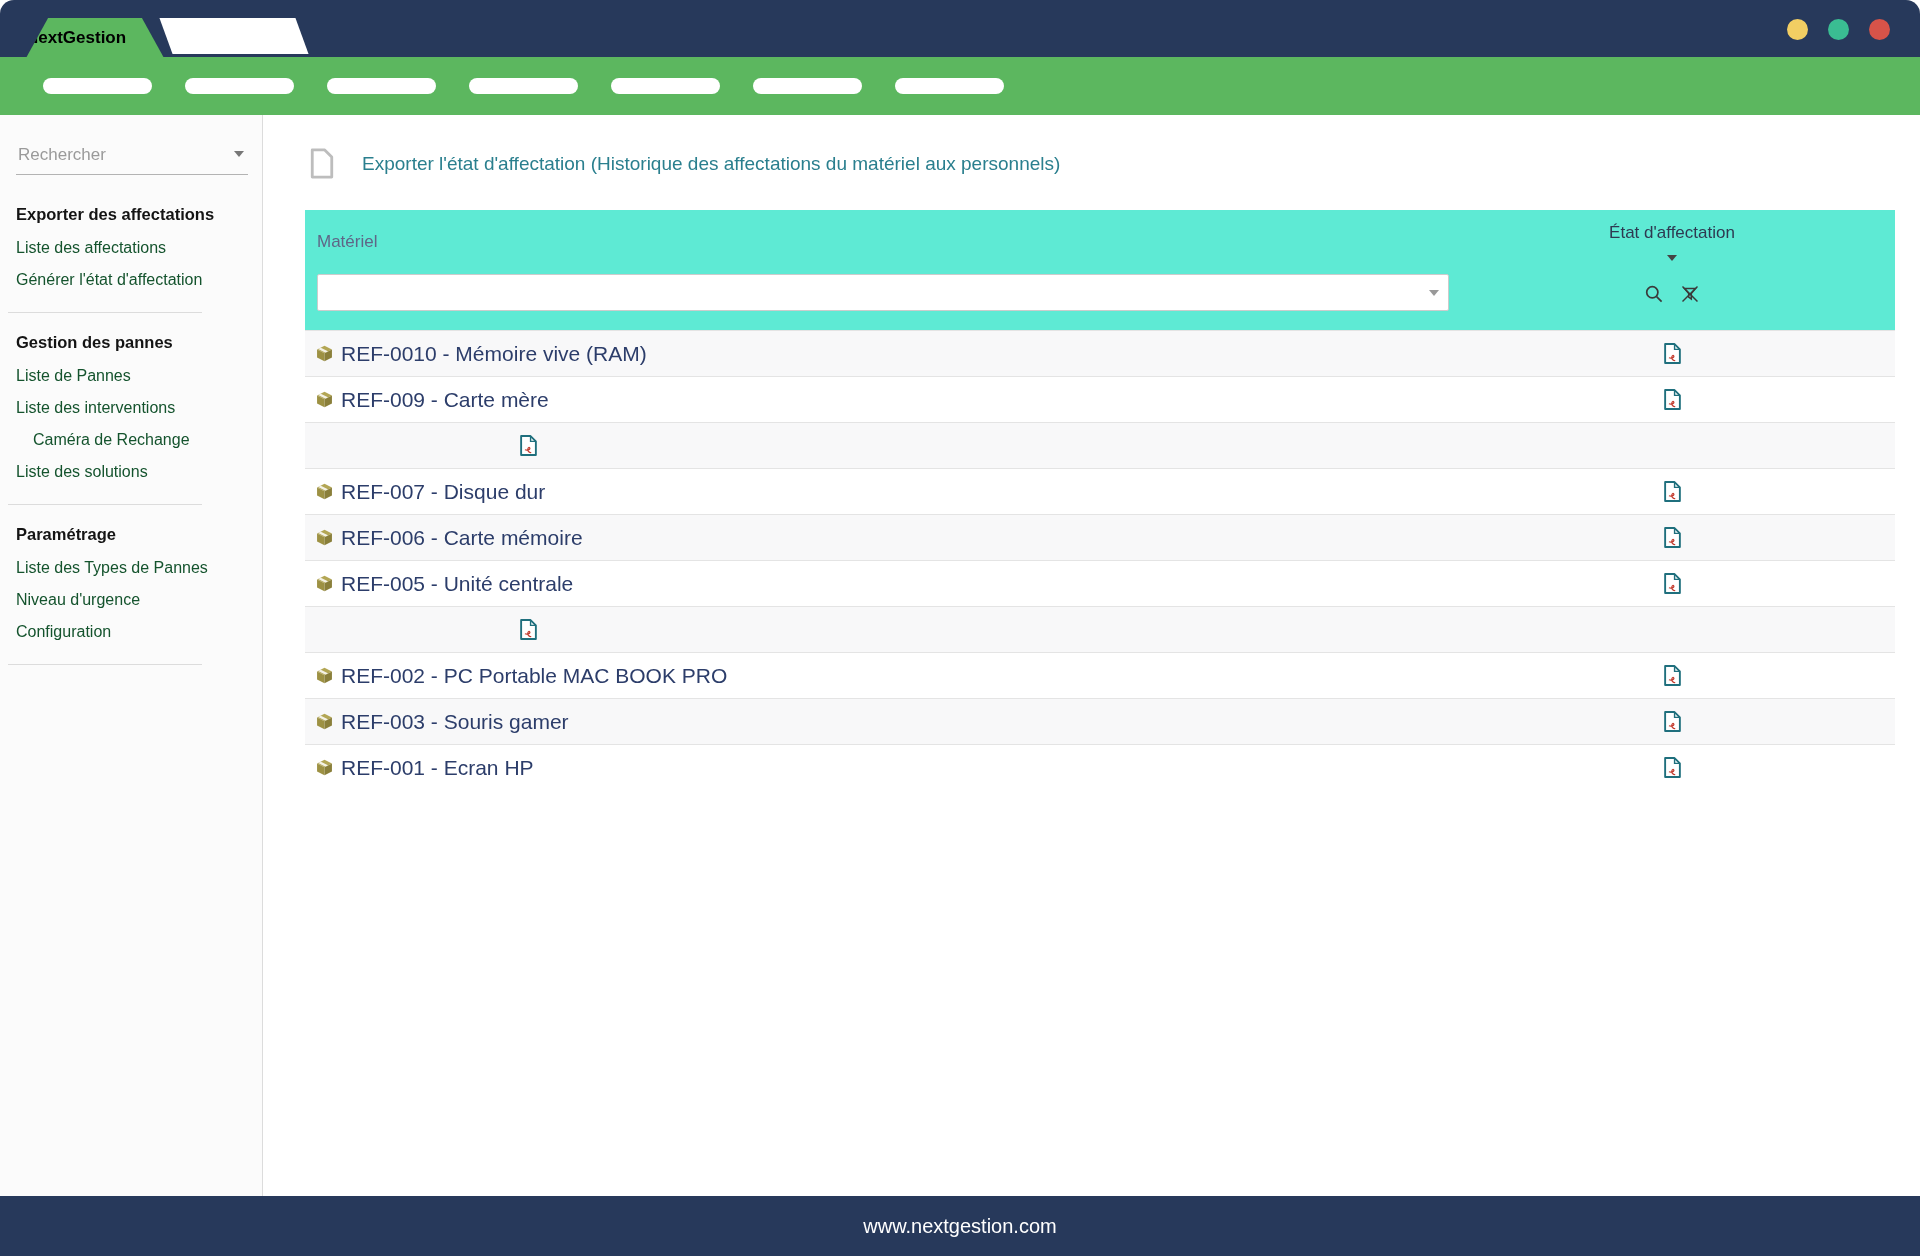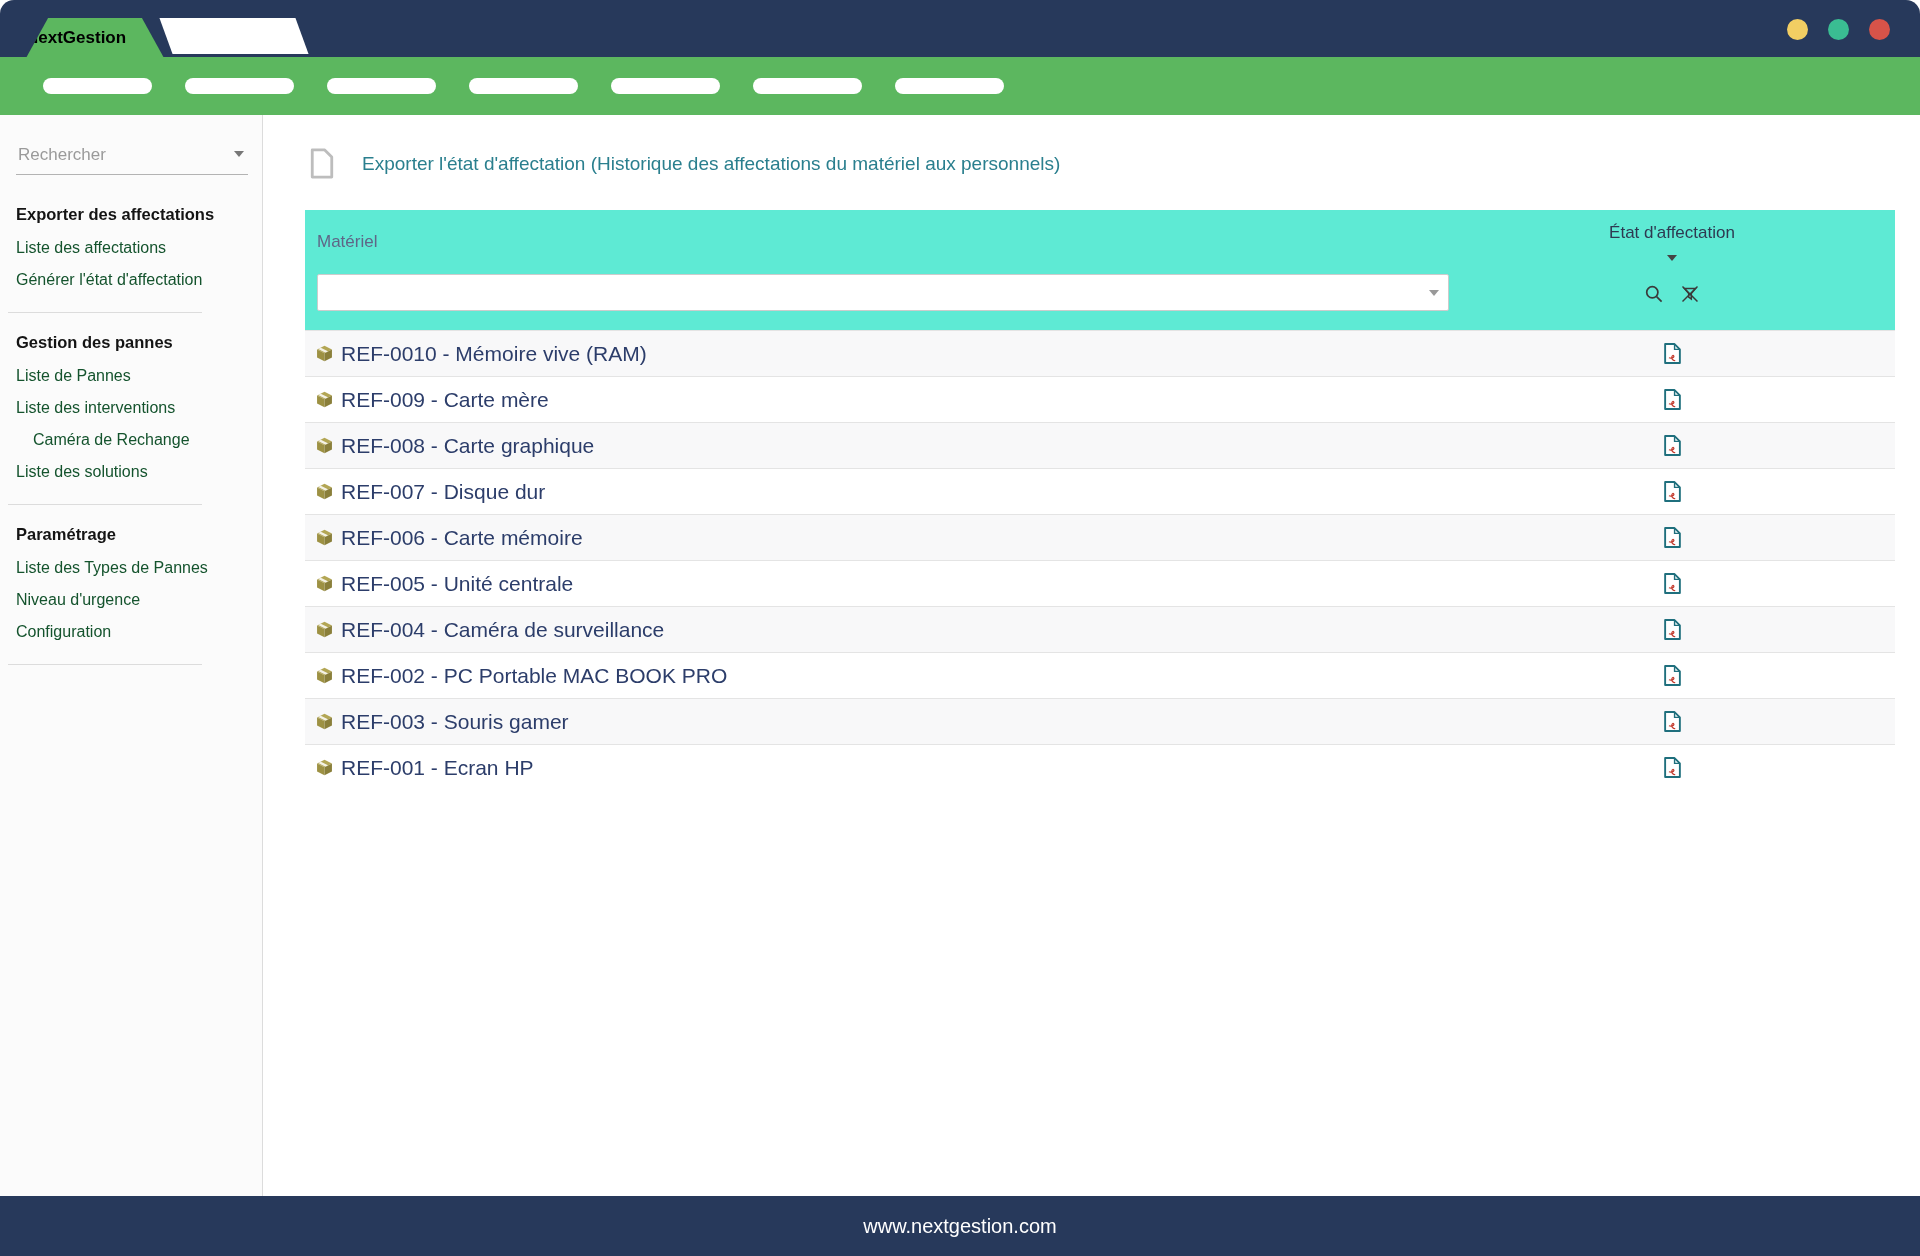--- a/index.html
+++ b/index.html
@@ -275,31 +275,20 @@
                 <svg width="17" height="21" viewBox="0 0 18 22">
                   <path d="M1.2 1 h10 l5.6 5.6 v14.4 h-15.6 z" fill="#fff" stroke="#1f6f7d" stroke-width="2" stroke-linejoin="round"></path>
                   <path d="M11.2 1 v5.6 h5.6" fill="none" stroke="#1f6f7d" stroke-width="1.5"></path>
                   <path d="M5.2 15.5 c3.4 0.9 6.2 -0.6 5 -2.1 c-1.2 -1.3 -2.8 1.6 -1.5 3.6 c0.9 1.4 2.2 1.7 3.2 1.4" fill="none" stroke="#c23b2e" stroke-width="1.3"></path>
                 </svg>
               </span>
             </div>
           </div>
 
           <div class="grid-row">
-            <div class="row-left">
-              <span style="display:inline-flex;">
-                <svg width="17" height="17" viewBox="0 0 16 16">
-                  <path d="M8 0.8 L15 4.3 L8 7.8 L1 4.3 Z" fill="#b3a654"></path>
-                  <path d="M4.6 2.5 L11.6 6 L9 7.3 L2 3.8 Z" fill="#ffffff" opacity="0.85"></path>
-                  <path d="M1 4.3 L8 7.8 V15.2 L1 11.7 Z" fill="#9d9143"></path>
-                  <path d="M15 4.3 L8 7.8 V15.2 L15 11.7 Z" fill="#8a7f3a"></path>
-                </svg>
-              </span>
-              <span class="row-label">REF-008 - Carte graphique</span>
-            </div>
             <div class="row-right">
               <span class="icon-btn">
                 <svg width="17" height="21" viewBox="0 0 18 22">
                   <path d="M1.2 1 h10 l5.6 5.6 v14.4 h-15.6 z" fill="#fff" stroke="#1f6f7d" stroke-width="2" stroke-linejoin="round"></path>
                   <path d="M11.2 1 v5.6 h5.6" fill="none" stroke="#1f6f7d" stroke-width="1.5"></path>
                   <path d="M5.2 15.5 c3.4 0.9 6.2 -0.6 5 -2.1 c-1.2 -1.3 -2.8 1.6 -1.5 3.6 c0.9 1.4 2.2 1.7 3.2 1.4" fill="none" stroke="#c23b2e" stroke-width="1.3"></path>
                 </svg>
               </span>
             </div>
           </div>
@@ -367,31 +356,20 @@
                 <svg width="17" height="21" viewBox="0 0 18 22">
                   <path d="M1.2 1 h10 l5.6 5.6 v14.4 h-15.6 z" fill="#fff" stroke="#1f6f7d" stroke-width="2" stroke-linejoin="round"></path>
                   <path d="M11.2 1 v5.6 h5.6" fill="none" stroke="#1f6f7d" stroke-width="1.5"></path>
                   <path d="M5.2 15.5 c3.4 0.9 6.2 -0.6 5 -2.1 c-1.2 -1.3 -2.8 1.6 -1.5 3.6 c0.9 1.4 2.2 1.7 3.2 1.4" fill="none" stroke="#c23b2e" stroke-width="1.3"></path>
                 </svg>
               </span>
             </div>
           </div>
 
           <div class="grid-row">
-            <div class="row-left">
-              <span style="display:inline-flex;">
-                <svg width="17" height="17" viewBox="0 0 16 16">
-                  <path d="M8 0.8 L15 4.3 L8 7.8 L1 4.3 Z" fill="#b3a654"></path>
-                  <path d="M4.6 2.5 L11.6 6 L9 7.3 L2 3.8 Z" fill="#ffffff" opacity="0.85"></path>
-                  <path d="M1 4.3 L8 7.8 V15.2 L1 11.7 Z" fill="#9d9143"></path>
-                  <path d="M15 4.3 L8 7.8 V15.2 L15 11.7 Z" fill="#8a7f3a"></path>
-                </svg>
-              </span>
-              <span class="row-label">REF-004 - Caméra de surveillance</span>
-            </div>
             <div class="row-right">
               <span class="icon-btn">
                 <svg width="17" height="21" viewBox="0 0 18 22">
                   <path d="M1.2 1 h10 l5.6 5.6 v14.4 h-15.6 z" fill="#fff" stroke="#1f6f7d" stroke-width="2" stroke-linejoin="round"></path>
                   <path d="M11.2 1 v5.6 h5.6" fill="none" stroke="#1f6f7d" stroke-width="1.5"></path>
                   <path d="M5.2 15.5 c3.4 0.9 6.2 -0.6 5 -2.1 c-1.2 -1.3 -2.8 1.6 -1.5 3.6 c0.9 1.4 2.2 1.7 3.2 1.4" fill="none" stroke="#c23b2e" stroke-width="1.3"></path>
                 </svg>
               </span>
             </div>
           </div>

